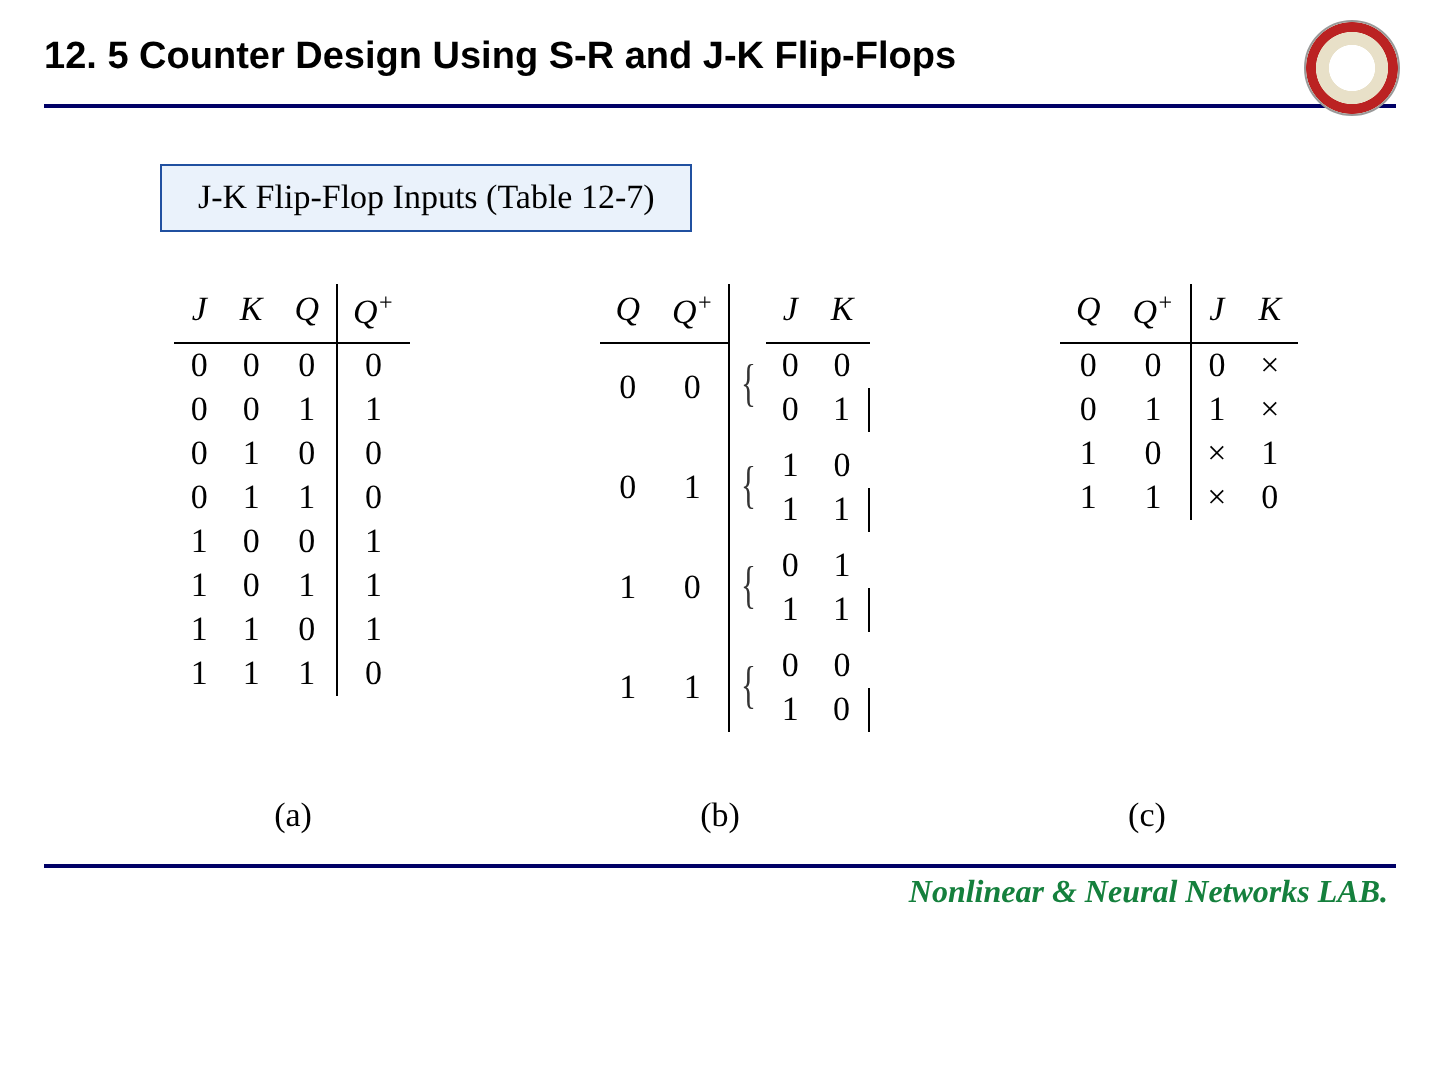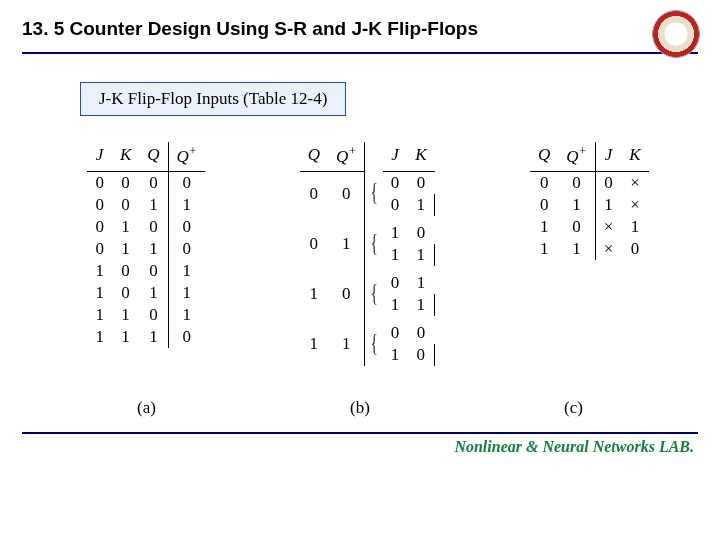--- a/index.html
+++ b/index.html
@@ -105,25 +105,25 @@
   }
 </style>
 </head>
 <body>
 
 
 
 <div class="logo"></div>
 
 <div class="header">
-  <div class="title">13. 5 Counter Design Using S-R and J-K Flip-Flops</div>
+  <div class="title">12. 5 Counter Design Using S-R and J-K Flip-Flops</div>
 </div>
 <hr class="hr1">
 
-<div class="subtitle-box">J-K Flip-Flop Inputs (Table 12-4)</div>
+<div class="subtitle-box">J-K Flip-Flop Inputs (Table 12-7)</div>
 
 <div class="tables">
 
   <table class="tbl">
     <thead>
         <tr>
       <th>J</th>
       <th>K</th>
       <th class="rborder">Q</th>
       <th>Q<span class="sup">+</span></th>

